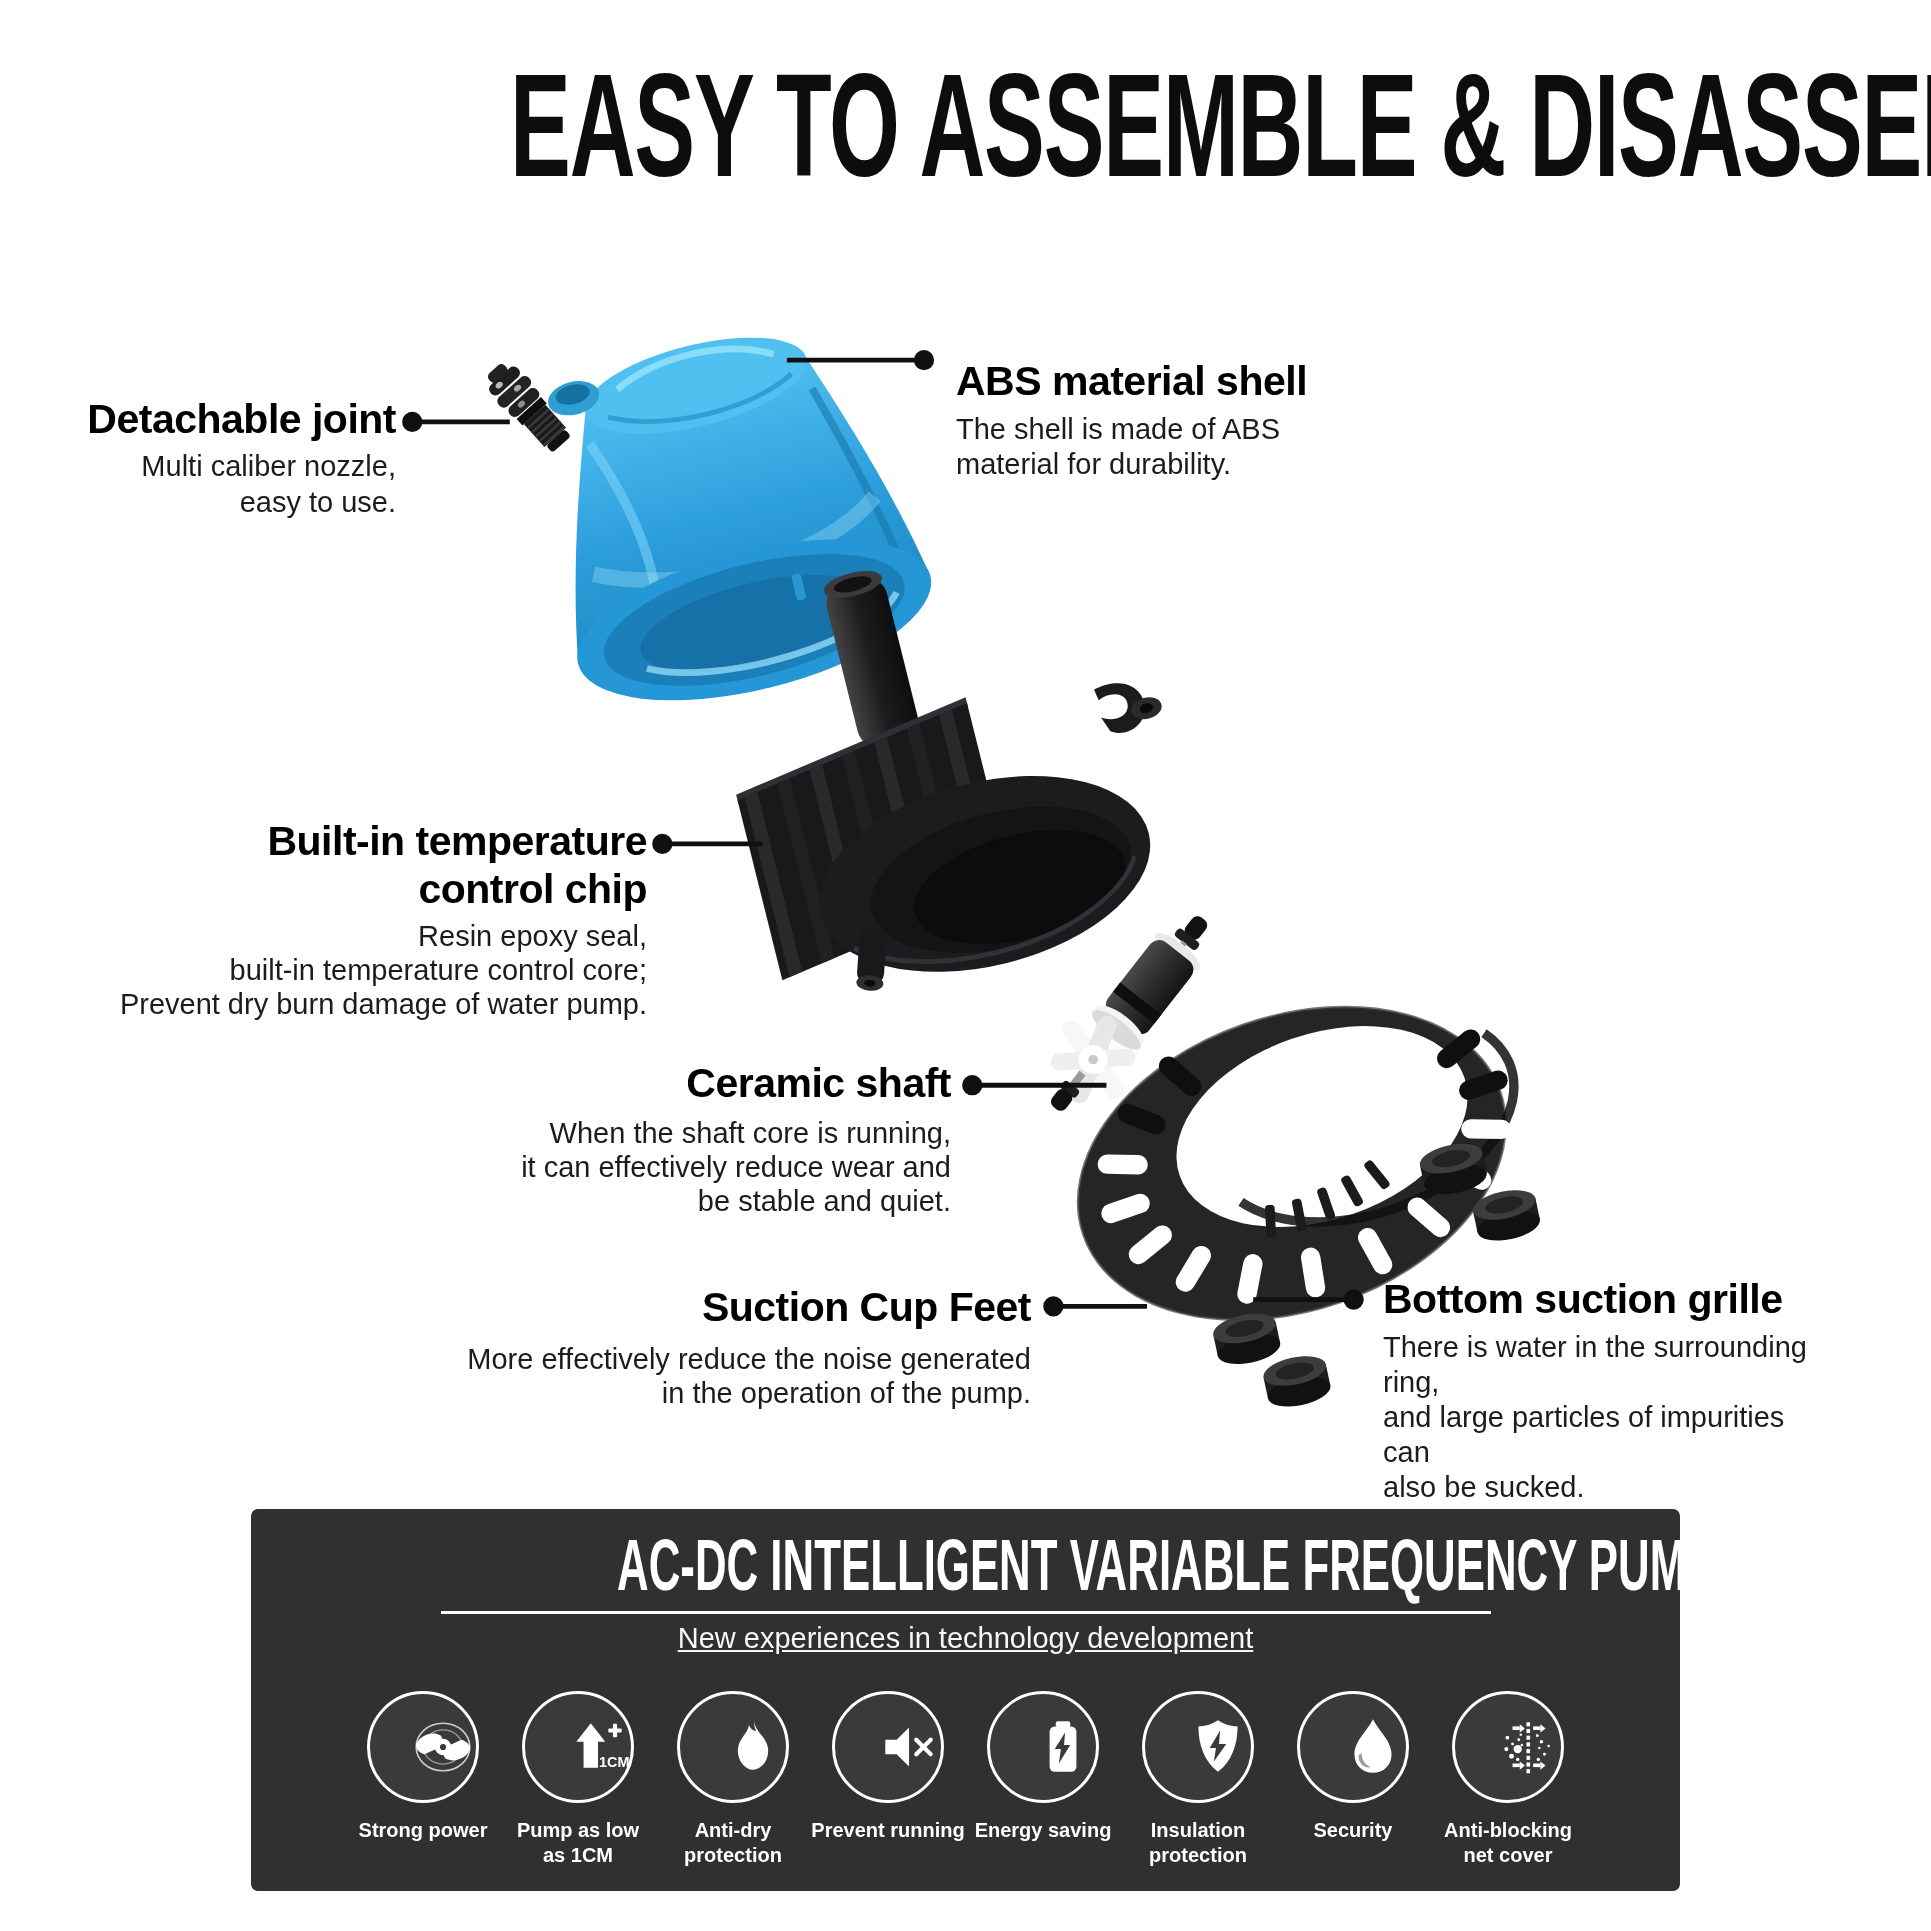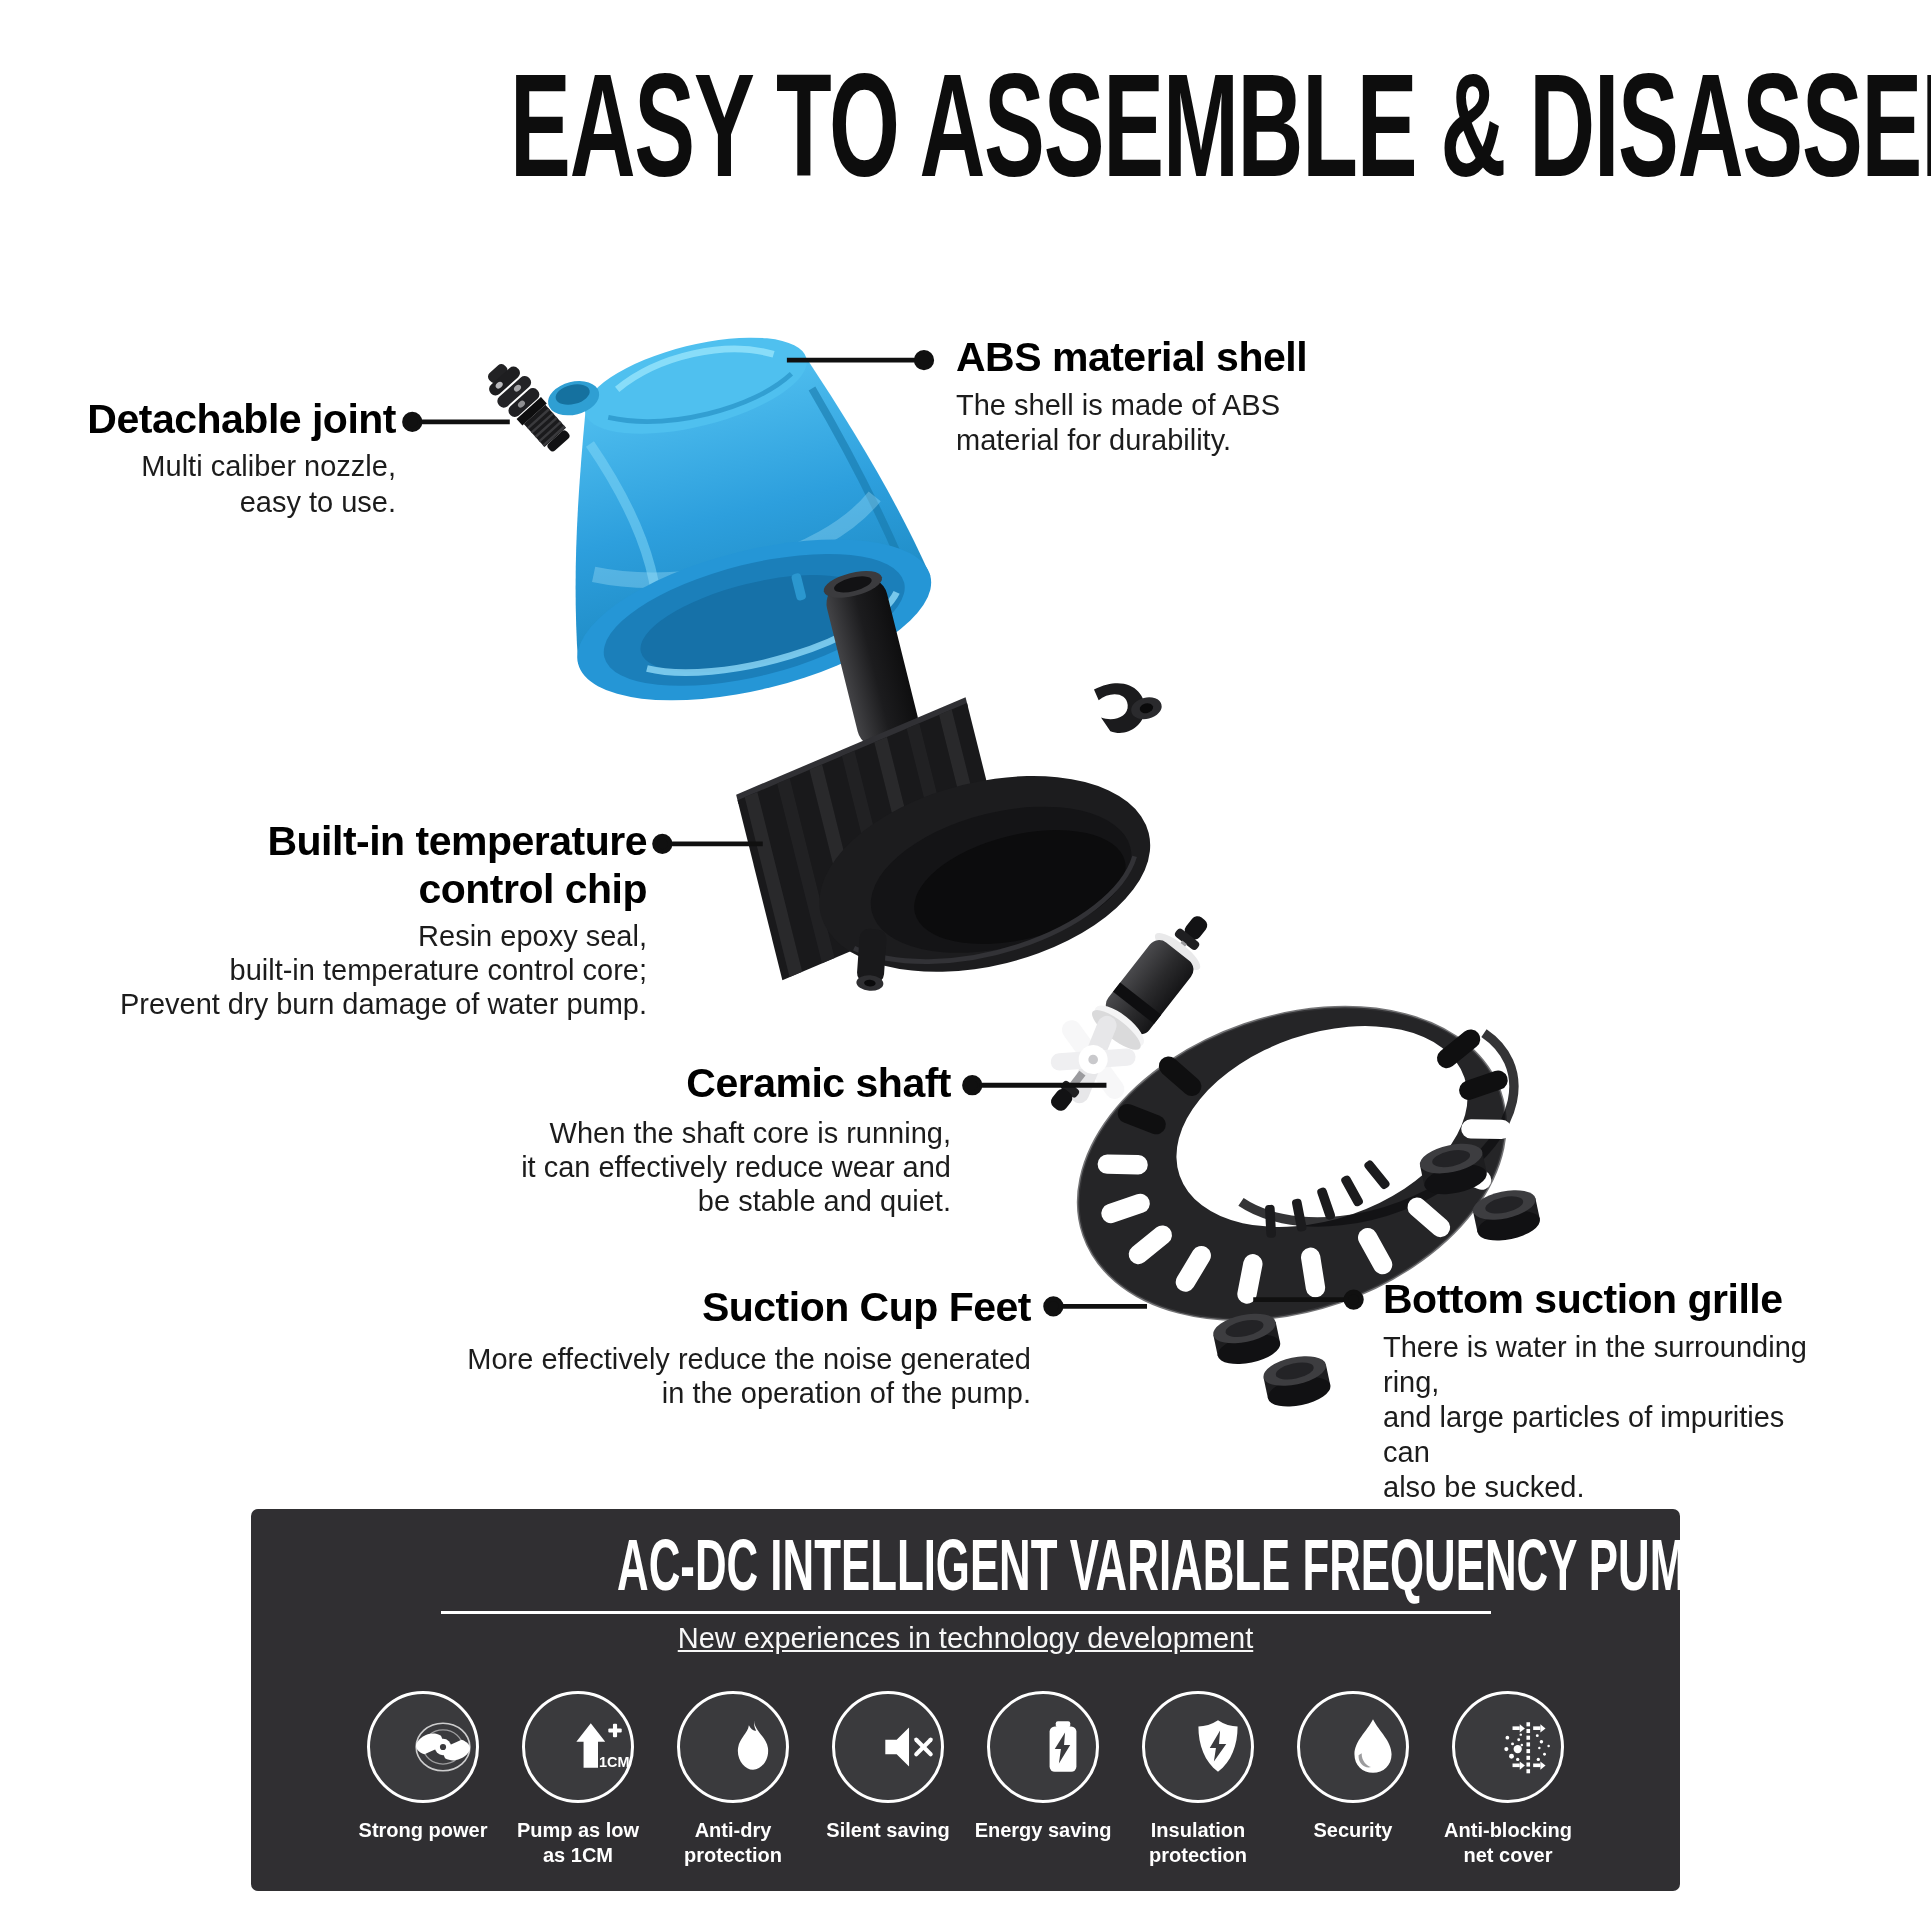--- a/index.html
+++ b/index.html
@@ -212,21 +212,21 @@
       <circle cx="1402" cy="1346" r="8"></circle>
     </g>
   </svg>
 
   <div class="co right" style="left:58px;top:396px;width:338px;">
     <div class="t">Detachable joint</div>
     <div class="b" style="margin-top:5.8px;line-height:36px;">Multi caliber nozzle,
 easy to use.</div>
   </div>
 
-  <div class="co left" style="left:956px;top:334px;width:415px;">
+  <div class="co left" style="left:956px;top:358px;width:415px;">
     <div class="t">ABS material shell</div>
     <div class="b">The shell is made of ABS
 material for durability.</div>
   </div>
 
   <div class="co right" style="left:97px;top:817px;width:550px;">
     <div class="t" style="line-height:48px;">Built-in temperature
 control chip</div>
     <div class="b" style="margin-top:5.8px;line-height:34px;">Resin epoxy seal,
 built-in temperature control core;
@@ -308,21 +308,21 @@
       <span class="feature-icon">
               <svg viewBox="0 0 64 64">
                 <polygon points="10,25 21,25 33,13 33,51 21,39 10,39" fill="#fff"></polygon>
                 <g stroke="#fff" stroke-width="4" stroke-linecap="round">
                   <line x1="40" y1="25" x2="54" y2="39"></line>
                   <line x1="54" y1="25" x2="40" y2="39"></line>
                 </g>
               </svg>
             </span>
     </div>
-    <div class="feature-label">Silent saving</div>
+    <div class="feature-label">Prevent running</div>
   </div>
 
   <div class="feature">
     <div class="feature-circle">
       <span class="feature-icon">
               <svg viewBox="0 0 64 64">
                 <rect x="25" y="7" width="14" height="6" rx="2" fill="#fff"></rect>
                 <rect x="19" y="12" width="26" height="44" rx="5" fill="#fff"></rect>
                 <polygon points="34,18 24,34 30,34 28,48 39,30 33,30" fill="#3a3a3d"></polygon>
               </svg>

